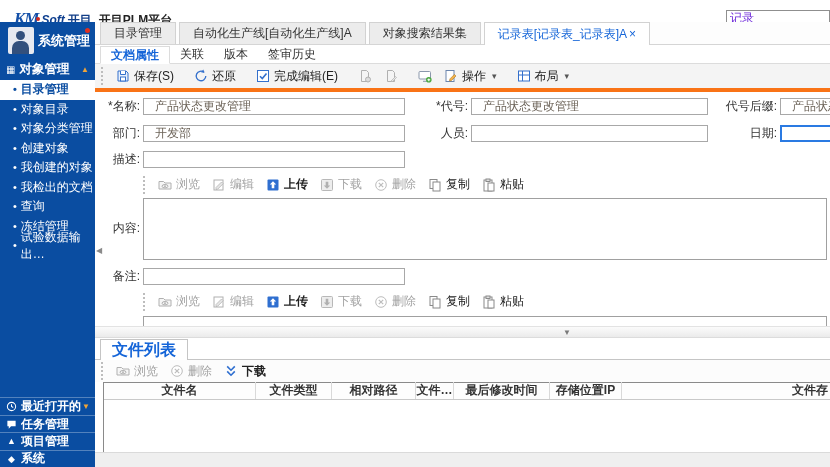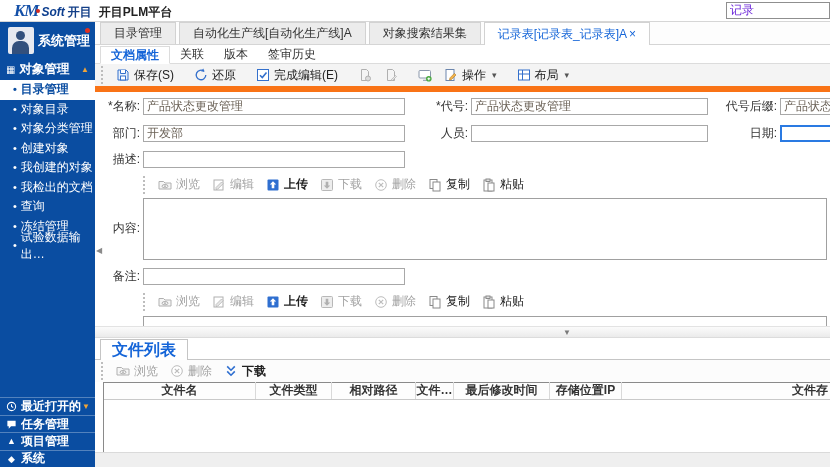--- a/index.html
+++ b/index.html
@@ -1,21 +1,21 @@
 <!DOCTYPE html>
 <html><head>
 <meta charset="utf-8">
 <style>
   * { margin:0; padding:0; box-sizing:border-box; }
   html,body { width:830px; height:467px; }
   body { font-family:"Liberation Sans","DejaVu Sans",sans-serif; font-size:12px; }
   #app { position:relative; width:830px; height:467px; background:#fff; overflow:hidden; }
 
   
-  #topbar { position:absolute; top:0; left:0; right:0; height:22px; background:#fff; border-bottom:1px solid #d6d6d6; }
+  #topbar { position:absolute; top:8px; left:0; right:0; height:22px; background:#fff; border-bottom:1px solid #d6d6d6; }
   .logo { position:absolute; left:14px; top:1px; display:flex; align-items:baseline; white-space:nowrap; }
   .logo-km { font-style:italic; font-weight:bold; font-size:17px; color:#1450a8; letter-spacing:-1px; font-family:"Liberation Serif","DejaVu Serif",serif; }
   .logo-red { width:4px; height:4px; background:#d42a1e; border-radius:50%; margin:0 1px 8px -2px; align-self:flex-end; }
   .logo-soft { font-style:italic; font-weight:bold; font-size:12px; color:#0e3f8f; }
   .logo-cn { font-weight:bold; font-size:12px; color:#16ay; color:#123e87; margin-left:3px; }
   .logo-title { font-weight:bold; font-size:12px; color:#222; margin-left:7px; }
   #top-search { position:absolute; right:0; top:2px; width:104px; height:17px; border:1px solid #8f8f8f; font-size:12px; color:#6d28d9; padding:0 3px; outline:none; }
 
   
   #sidebar { position:absolute; left:0; top:22px; width:95px; bottom:0; background:#0a4da1; color:#fff; display:flex; flex-direction:column; }
@@ -46,33 +46,33 @@
   .tab { height:22px; display:flex; align-items:center; padding:0 13px; background:#ececec; border:1px solid #d2d2d2; border-bottom:none; margin-right:3px; font-size:12px; color:#333; white-space:nowrap; }
   .tab.active { background:#fff; color:#1565d8; margin-bottom:-1px; height:23px; }
   .tab .x { margin-left:2px; color:#1565d8; font-size:12px; }
 
   
   #subtabs { position:absolute; top:23px; left:0; right:0; height:19px; display:flex; align-items:flex-end; padding-left:5px; border-bottom:1px solid #dcdcdc; background:#fff; }
   .subtab { height:18px; display:flex; align-items:center; padding:0 10px; font-size:12px; color:#333; }
   .subtab.active { color:#1565d8; font-weight:bold; border:1px solid #dcdcdc; border-bottom:1px solid #fff; margin-bottom:-1px; background:#fff; }
 
   
-  #main-toolbar { position:absolute; top:42px; left:0; right:0; height:28px; background:#f4f4f4; border-bottom:6px solid #f97316; display:flex; align-items:center; padding-left:4px; }
+  #main-toolbar { position:absolute; top:42px; left:0; right:0; height:28px; background:#f4f4f4; border-bottom:4px solid #f97316; display:flex; align-items:center; padding-left:4px; }
   .handle { width:4px; height:18px; border-left:2px dotted #bdbdbd; margin:0 5px 0 2px; }
   .tbtn { display:flex; align-items:center; gap:4px; padding:0 6px; height:22px; font-size:12px; color:#222; cursor:default; }
   .tbtn.dis { color:#a2a2a2; }
   .tbtn svg { display:block; }
   .sp { width:8px; }
   .caret { color:#555; font-size:9px; margin-left:2px; }
 
   
   #form-panel { position:absolute; top:70px; left:0; right:0; height:234px; overflow:hidden; }
   .frow { position:relative; height:17px; }
   .flabel { position:absolute; top:0; height:17px; line-height:17px; font-size:12px; color:#333; text-align:right; white-space:nowrap; }
-  .finput { position:absolute; top:0; height:17px; border:1px solid #a8a8a8; background:#fff; font-size:12px; color:#6b6257; padding:0 3px; outline:none; }
+  .finput { position:absolute; top:0; height:17px; border:1px solid #a8a8a8; background:#fff; font-size:12px; color:#6b6257; padding:0 11px; outline:none; }
   .finput.focused { border:2px solid #2a7ae2; }
   .l1 { left:0; width:45px; }   .i1 { left:48px; width:262px; }
   .l2 { left:328px; width:45px; } .i2 { left:376px; width:237px; }
   .l3 { left:612px; width:70px; } .i3 { left:685px; width:132px; }
   .attach-bar { display:flex; align-items:center; height:21px; margin-left:46px; }
   .content-area { position:absolute; left:48px; right:3px; top:0; height:62px; border:1px solid #a0a0a0; font-size:12px; color:#555; resize:none; outline:none; }
   .attach-box { position:absolute; left:48px; right:3px; top:0; height:70px; border:1px solid #a0a0a0; background:#fff; }
 
   
   #splitter { position:absolute; top:304px; left:0; right:0; height:12px; background:linear-gradient(#fbfbfb,#ebebeb); border-top:1px solid #e3e3e3; border-bottom:1px solid #dcdcdc; }

